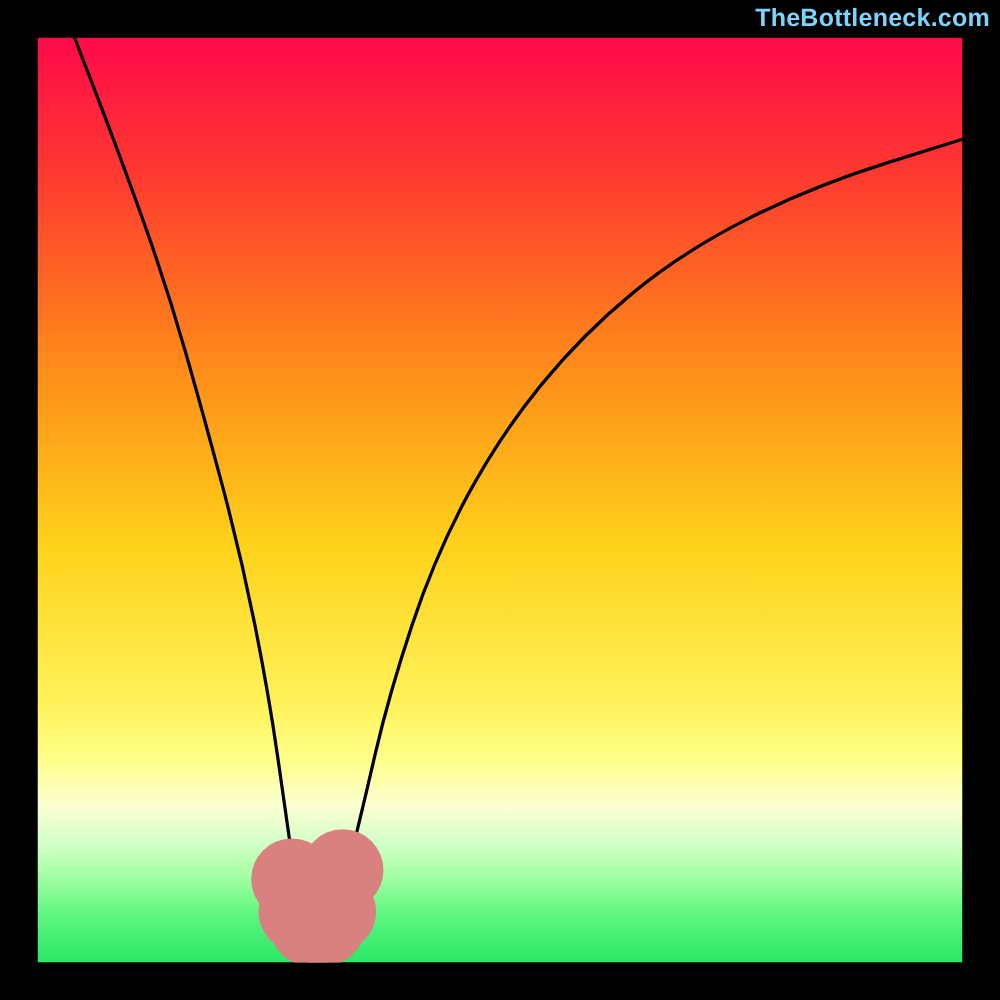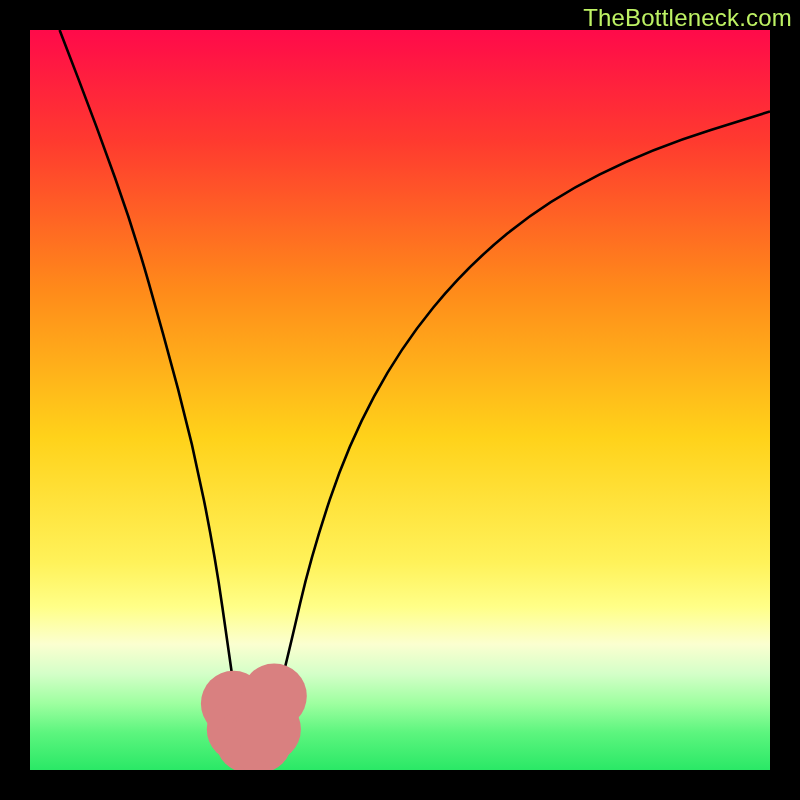--- a/index.html
+++ b/index.html
@@ -23,23 +23,23 @@
     position: absolute;
     left: 30px;
     top: 30px;
     width: 740px;
     height: 740px;
   }
   .watermark {
     position: absolute;
     top: 4px;
     right: 8px;
-    color: #bef264;
-    font-size: 24px;
-    font-weight: 400;
+    color: #7dd3fc;
+    font-size: 20px;
+    font-weight: 700;
     letter-spacing: 0.2px;
     user-select: none;
   }
   svg { display: block; }
 </style>
 </head>
 <body>
 
 <div class="frame">
   <div class="plot">

